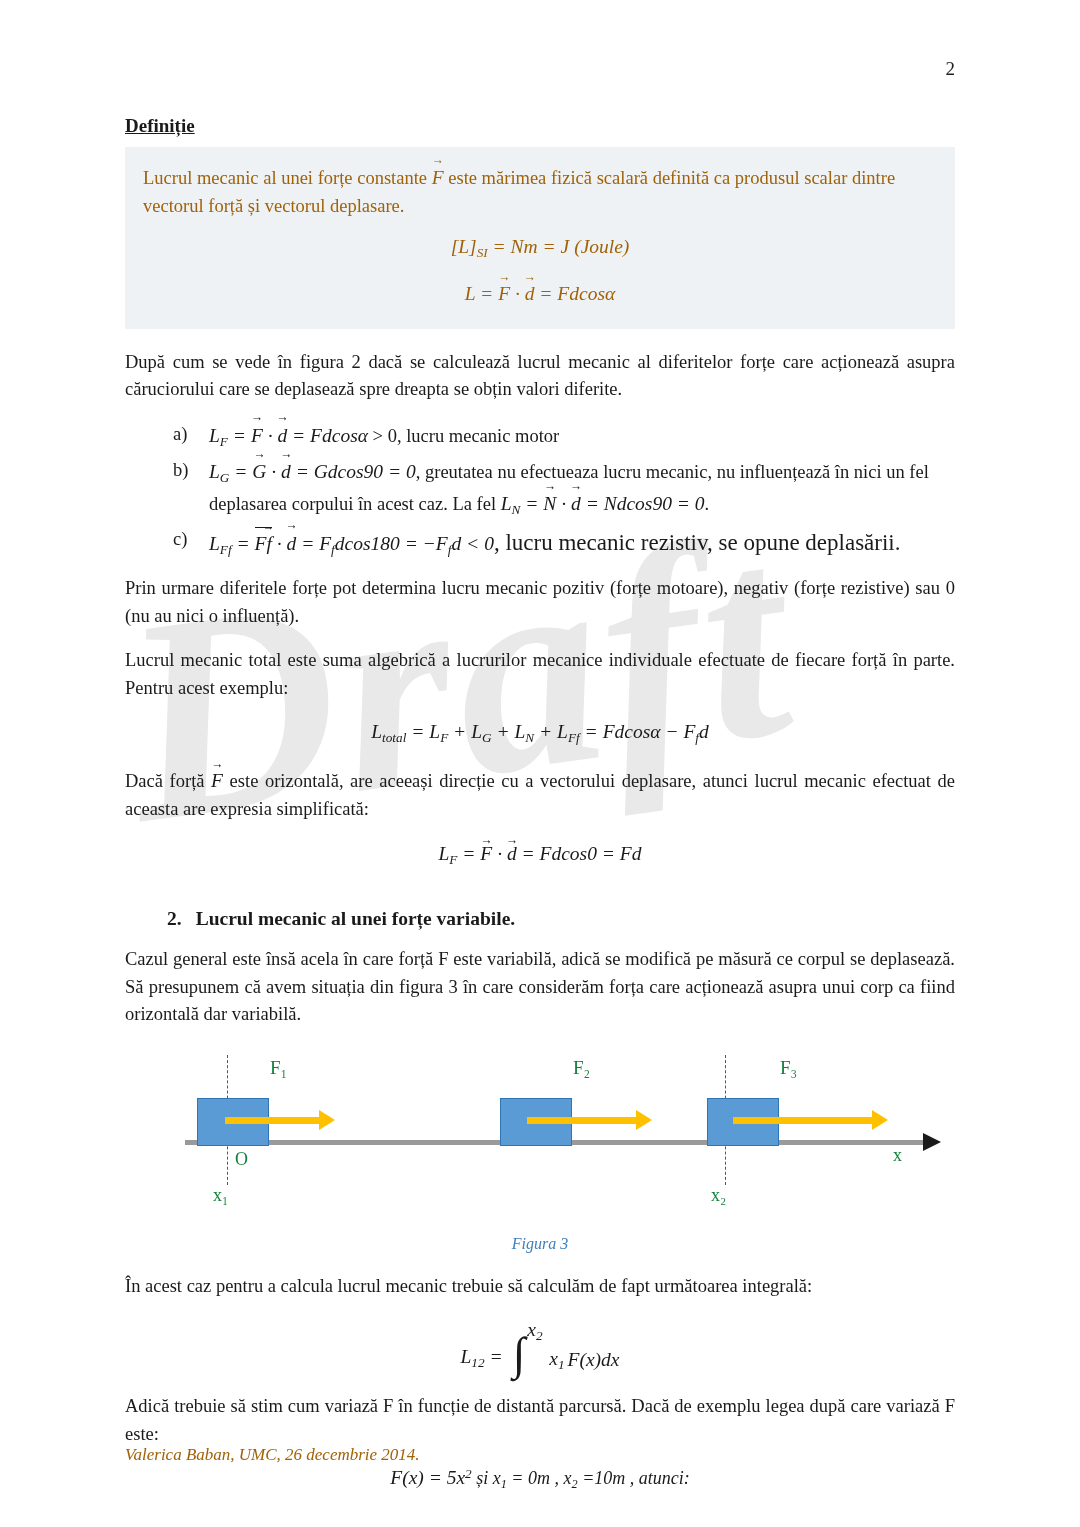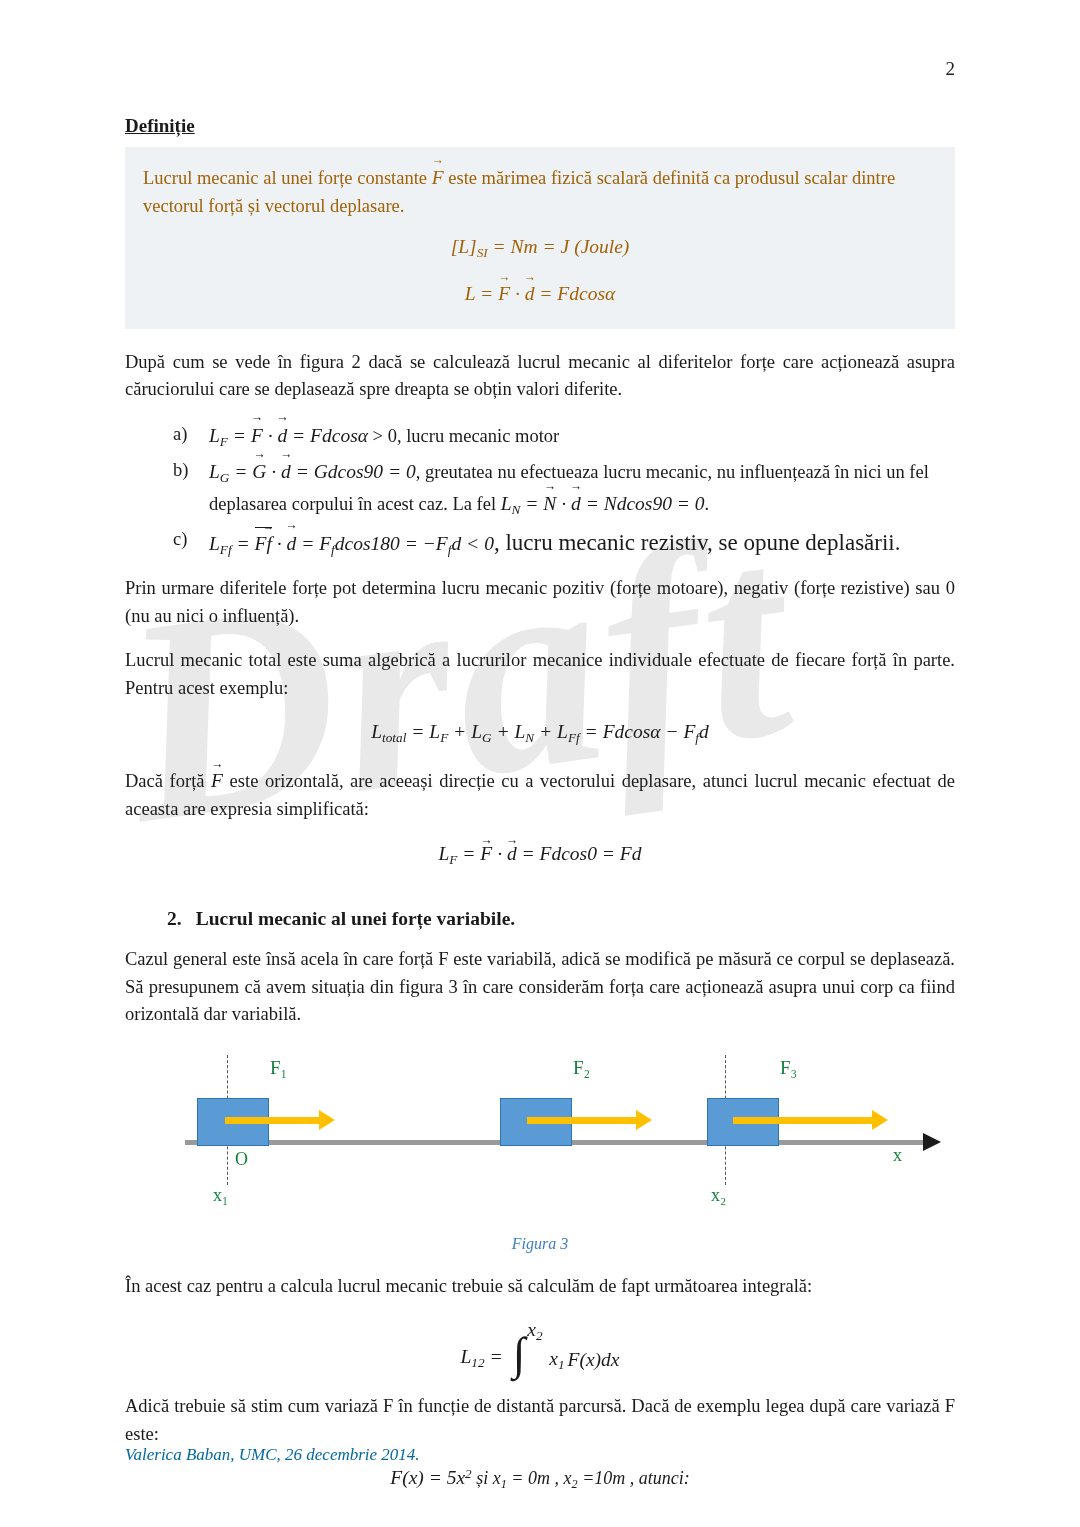--- a/index.html
+++ b/index.html
@@ -253,21 +253,21 @@
   }
   .intlimits .top { margin-bottom: 2px; }
   .intlimits .bot { margin-top: 2px; margin-left: 22px; }
 
   .footer {
     position: absolute;
     left: 125px;
     bottom: 62px;
     font-size: 17px;
     font-style: italic;
-    color: #0369a1;
+    color: #a16207;
     z-index: 3;
   }
 </style>
 </head>
 <body>
 
 <div class="page">
 
   <div class="watermark">
     <span>Draft</span>

